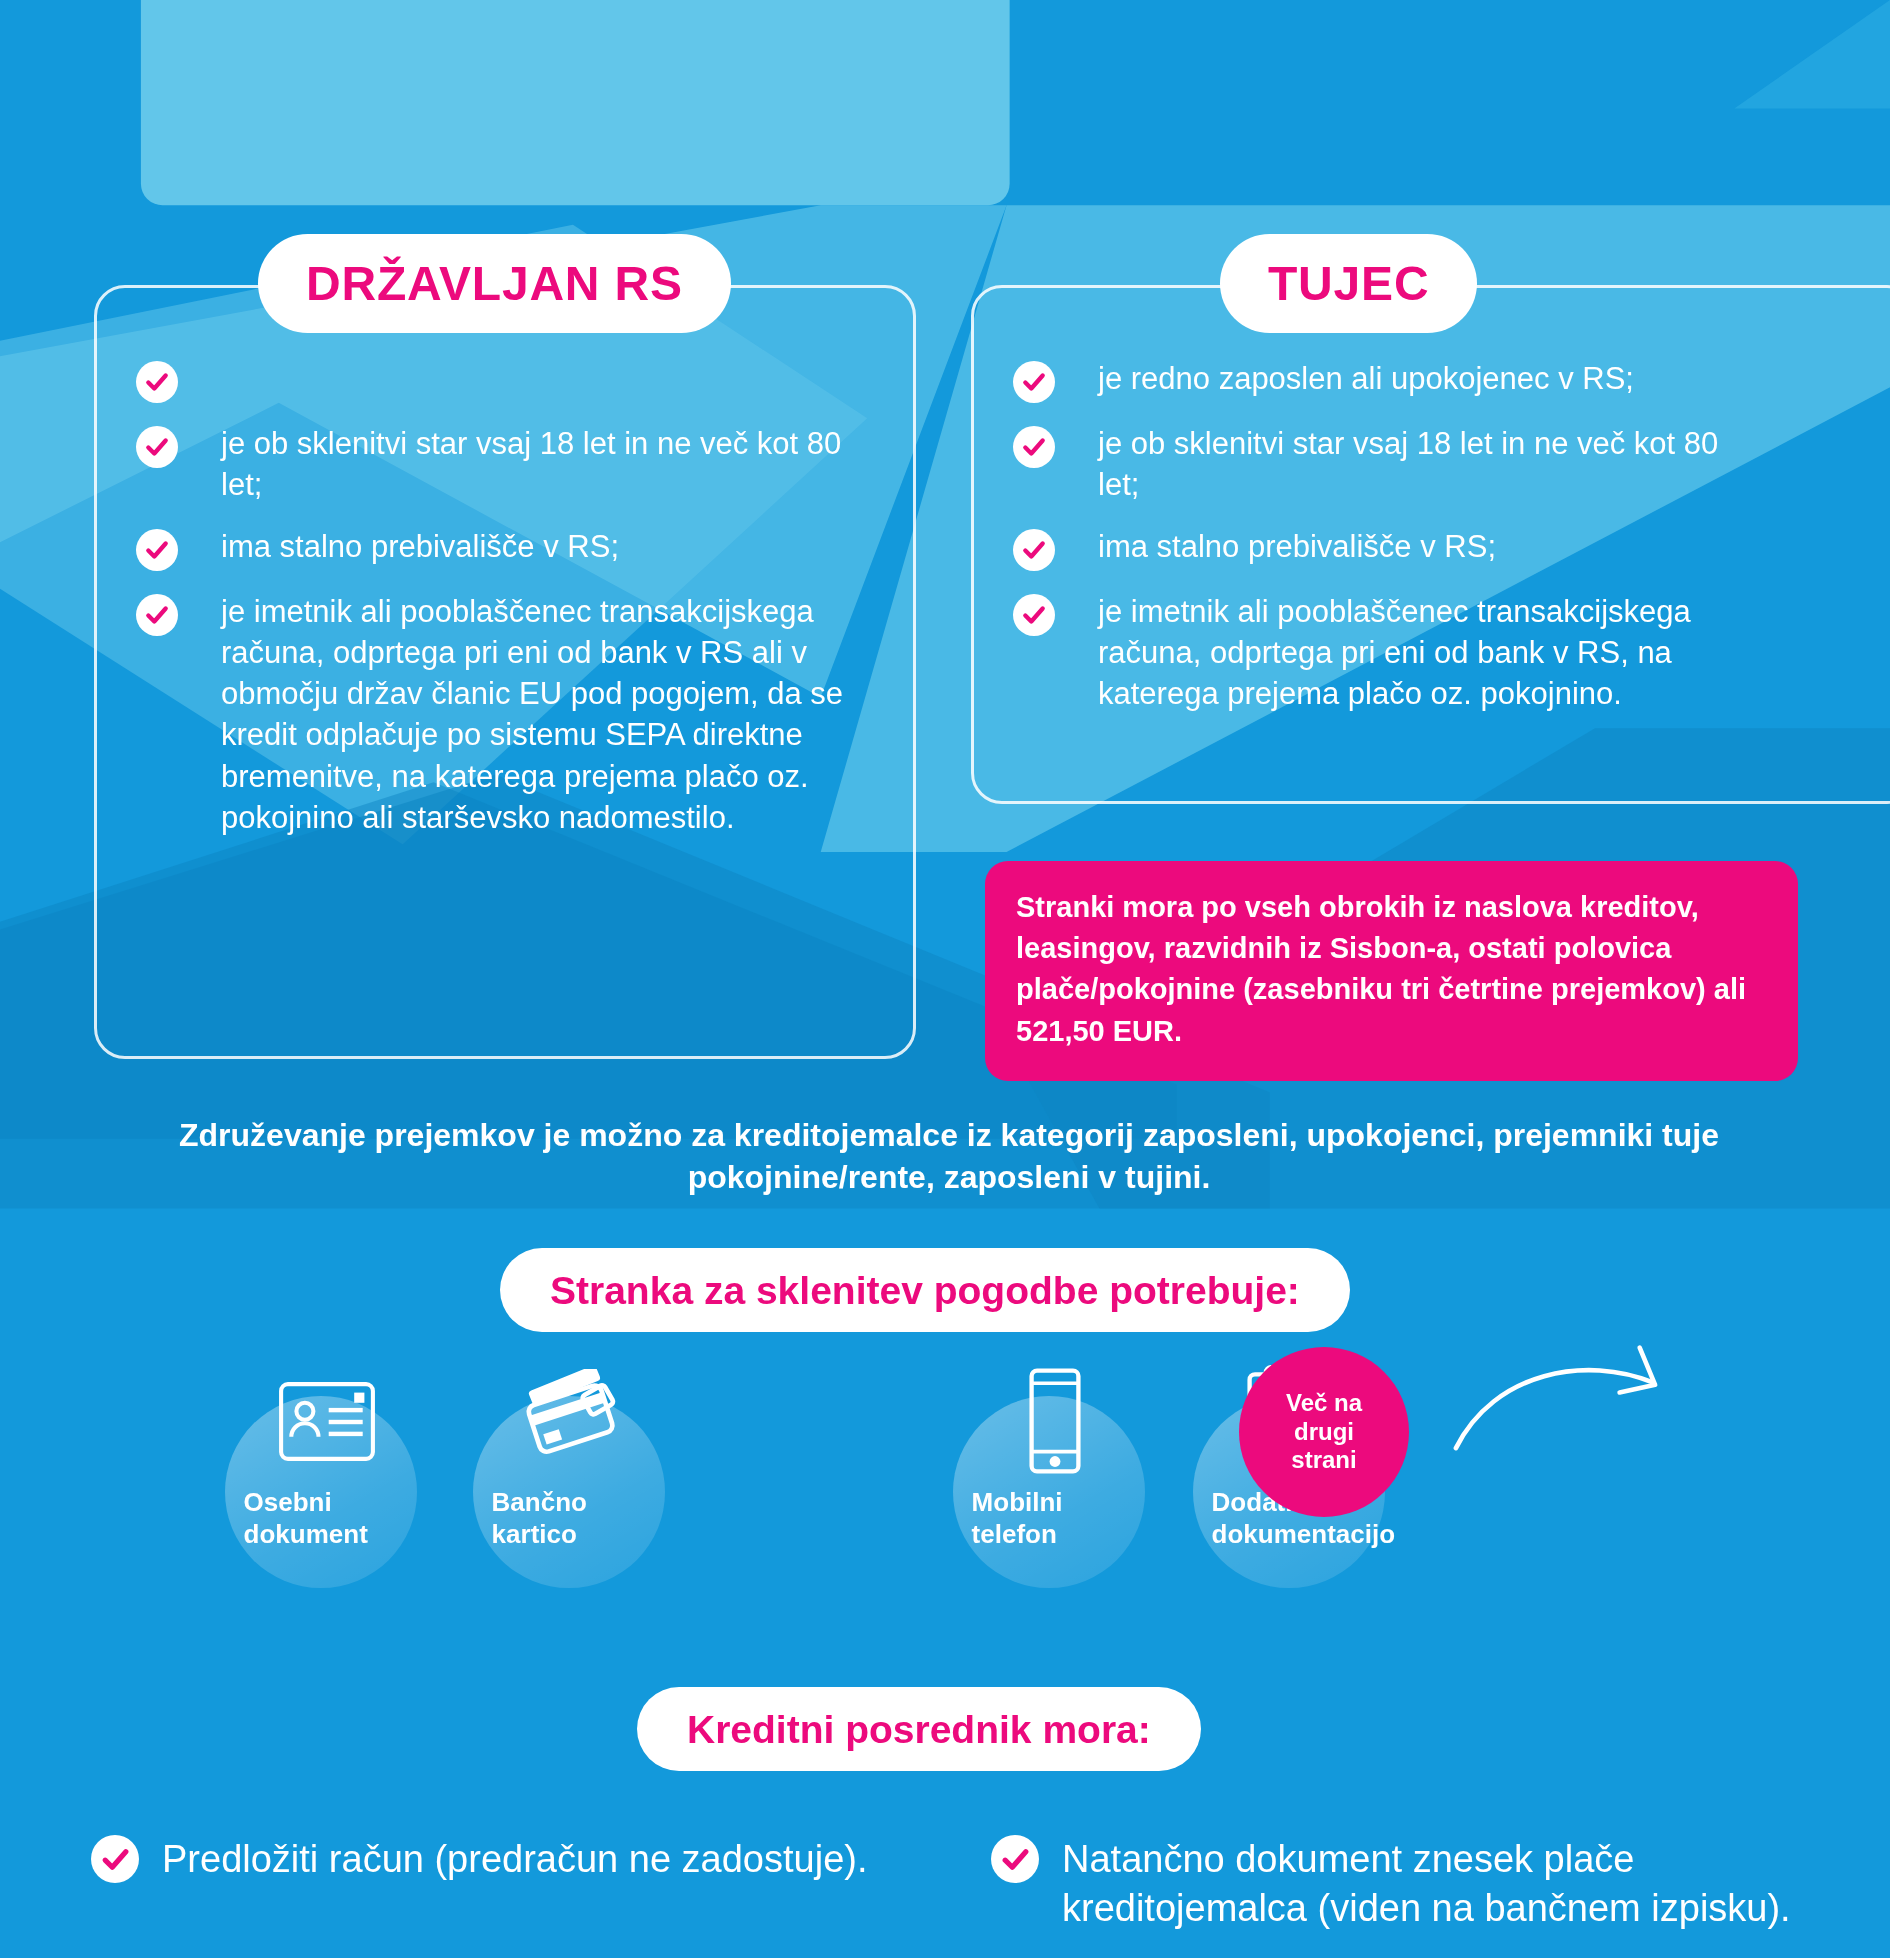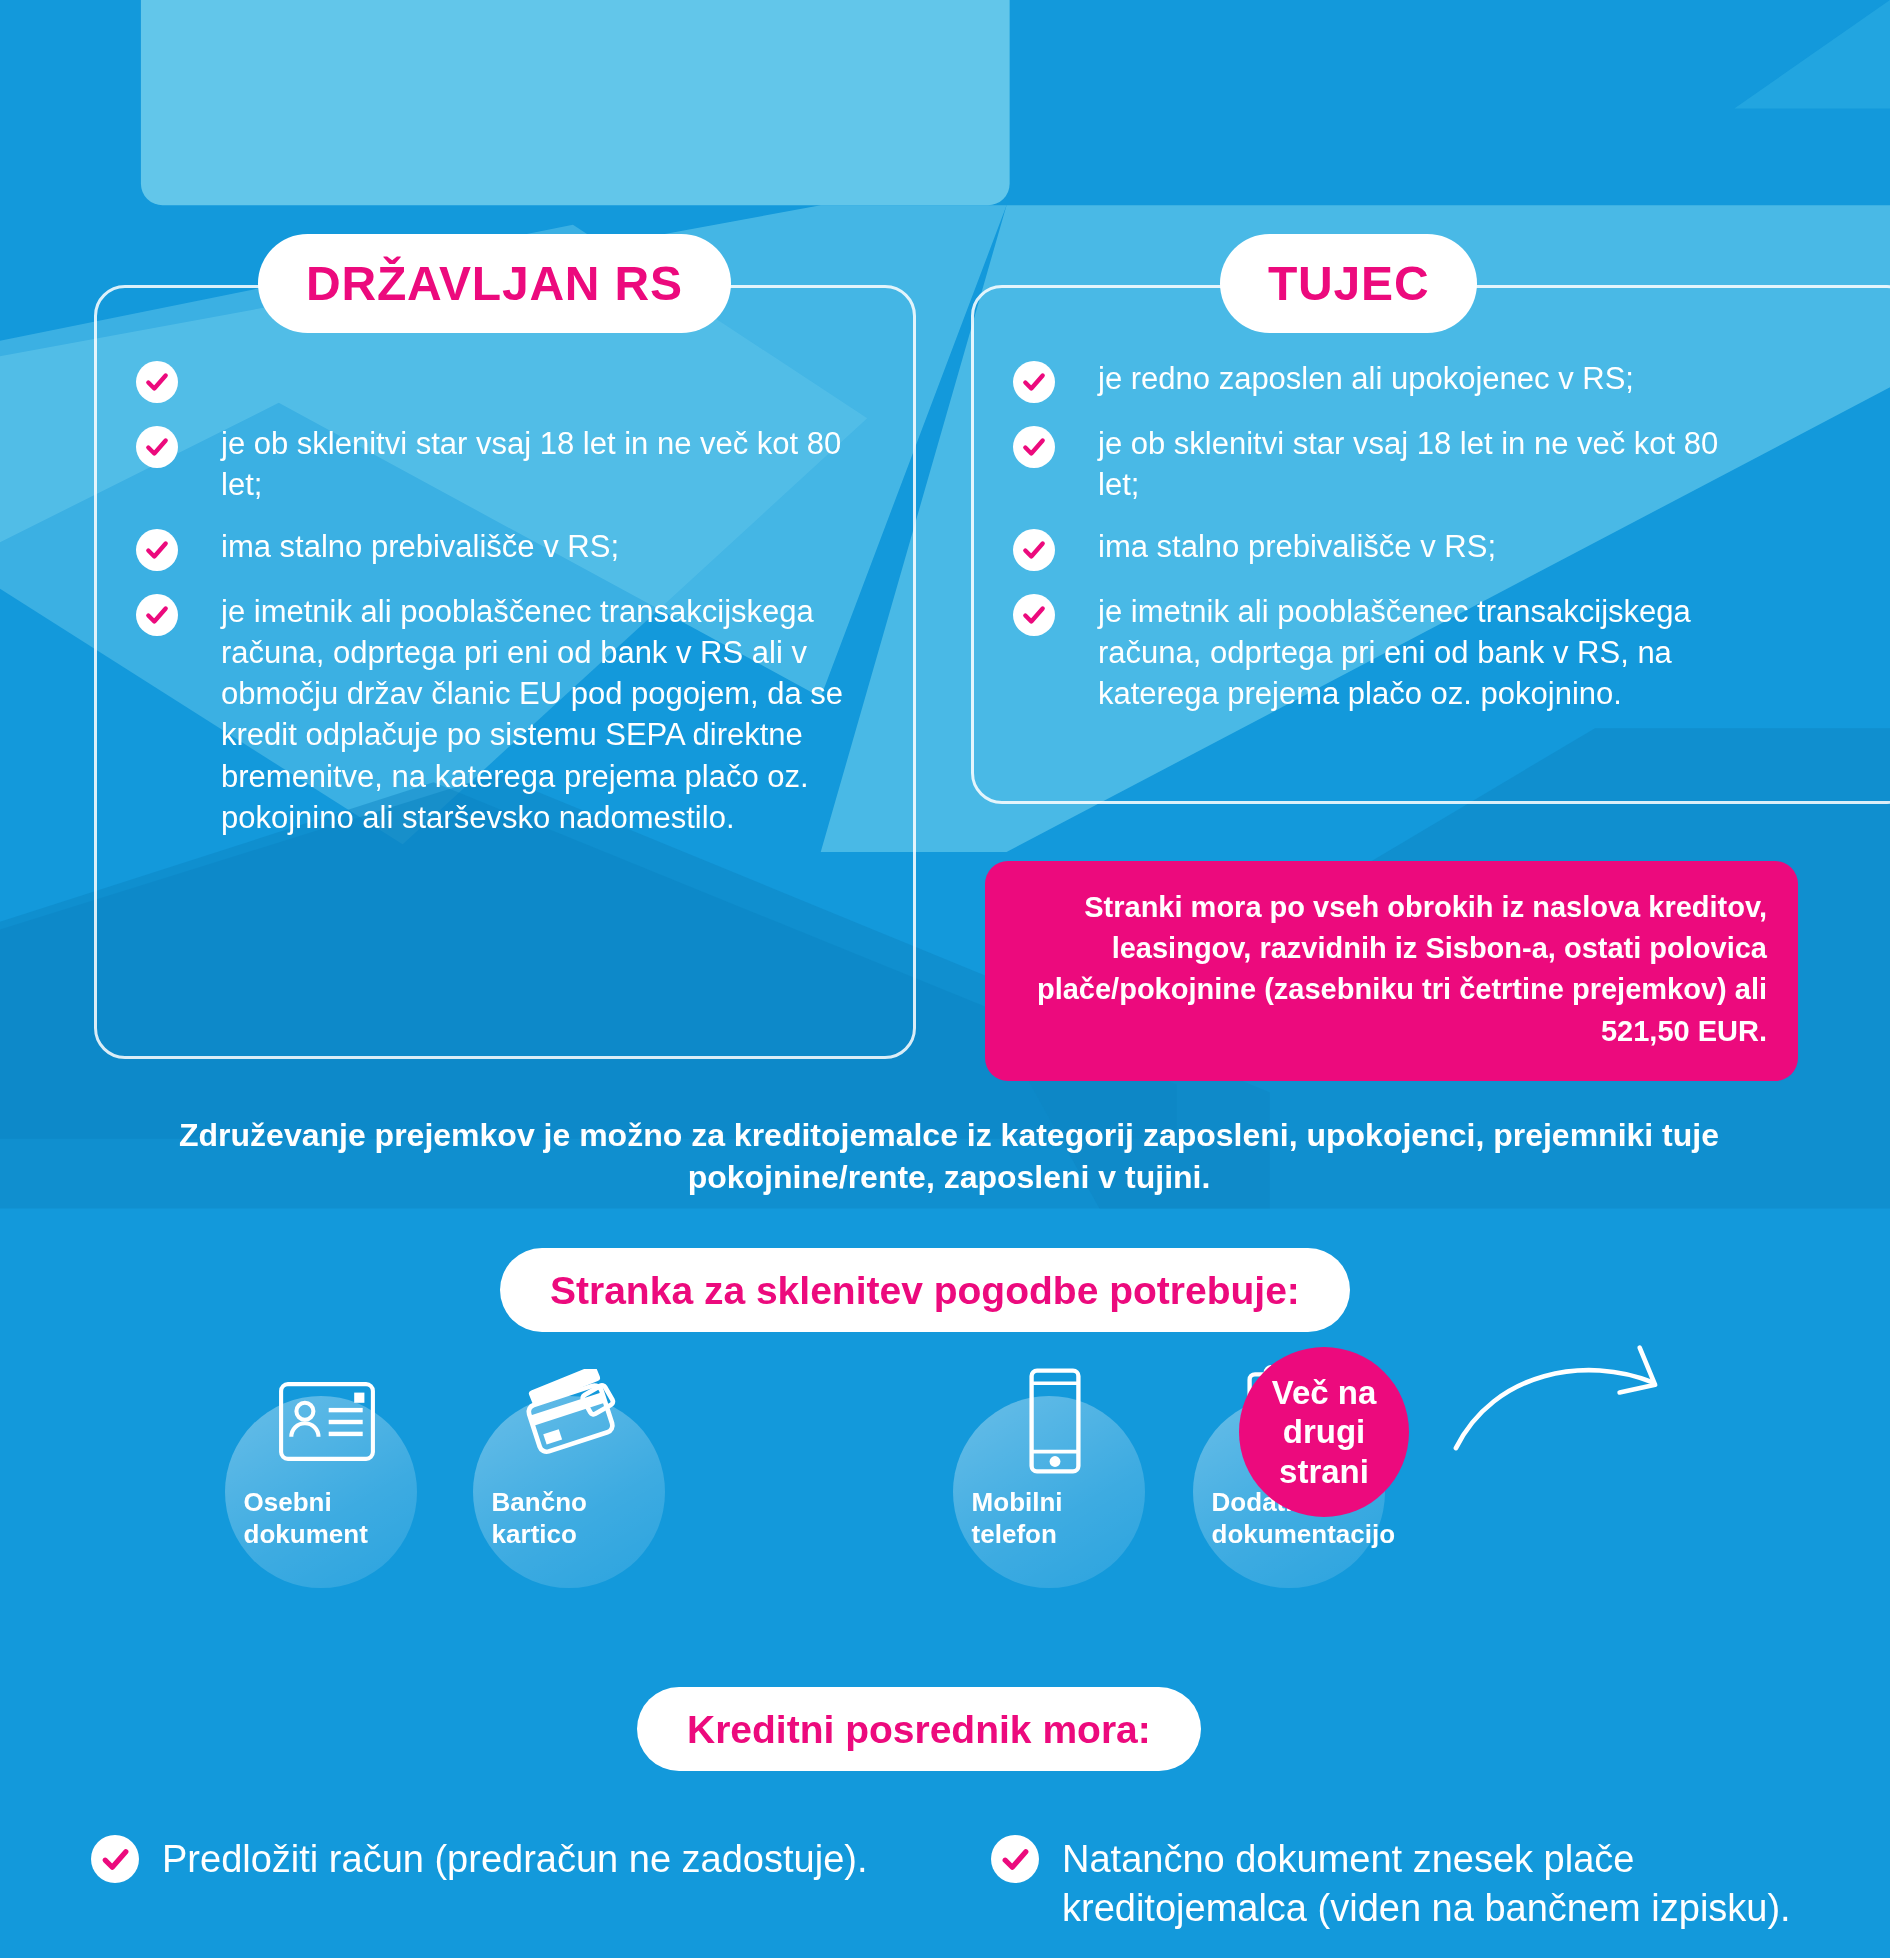--- a/index.html
+++ b/index.html
@@ -101,21 +101,21 @@
   #pink-note {
     position: absolute;
     left: 985px;
     top: 861px;
     width: 813px;
     background: #EC0A7D;
     border-radius: 23px;
     padding: 26px 31px 29px;
     box-sizing: border-box;
     color: #ffffff;
-    text-align: right;
+    text-align: left;
     font-size: 29px;
     font-weight: bold;
     line-height: 1.42;
   }
   #pink-note b { font-weight: bold; }
 
   
   #combine-note {
     position: absolute;
     left: 155px;
@@ -204,21 +204,21 @@
     left: 1239px;
     top: 1347px;
     width: 170px;
     height: 170px;
     border-radius: 50%;
     background: #EC0A7D;
     display: flex;
     align-items: center;
     justify-content: center;
     color: #ffffff;
-    font-size: 33px;
+    font-size: 24px;
     font-weight: bold;
     line-height: 1.2;
     text-align: center;
     white-space: pre-line;
   }
 
   #curve-arrow {
     position: absolute;
     left: 1448px;
     top: 1340px;

